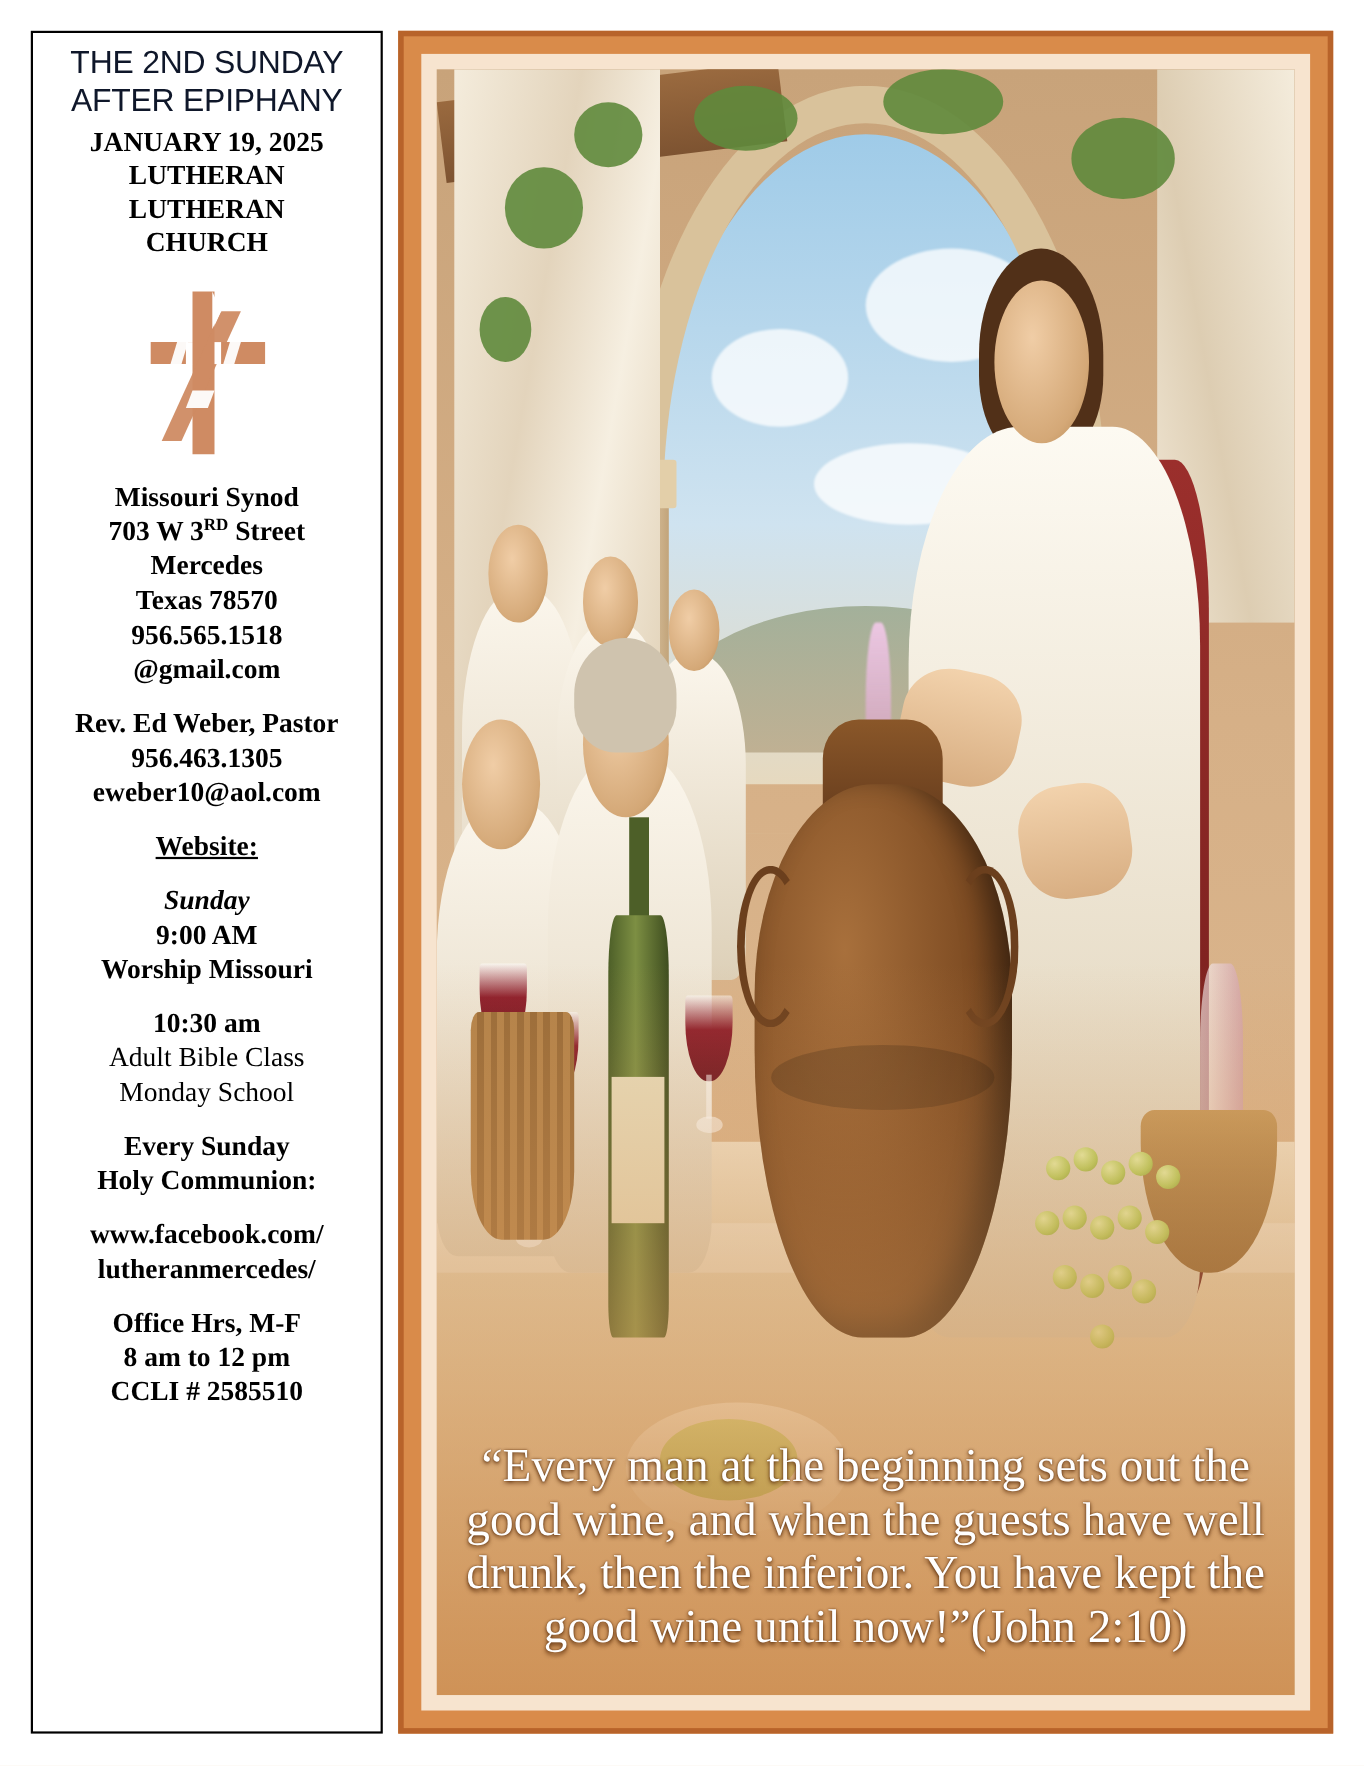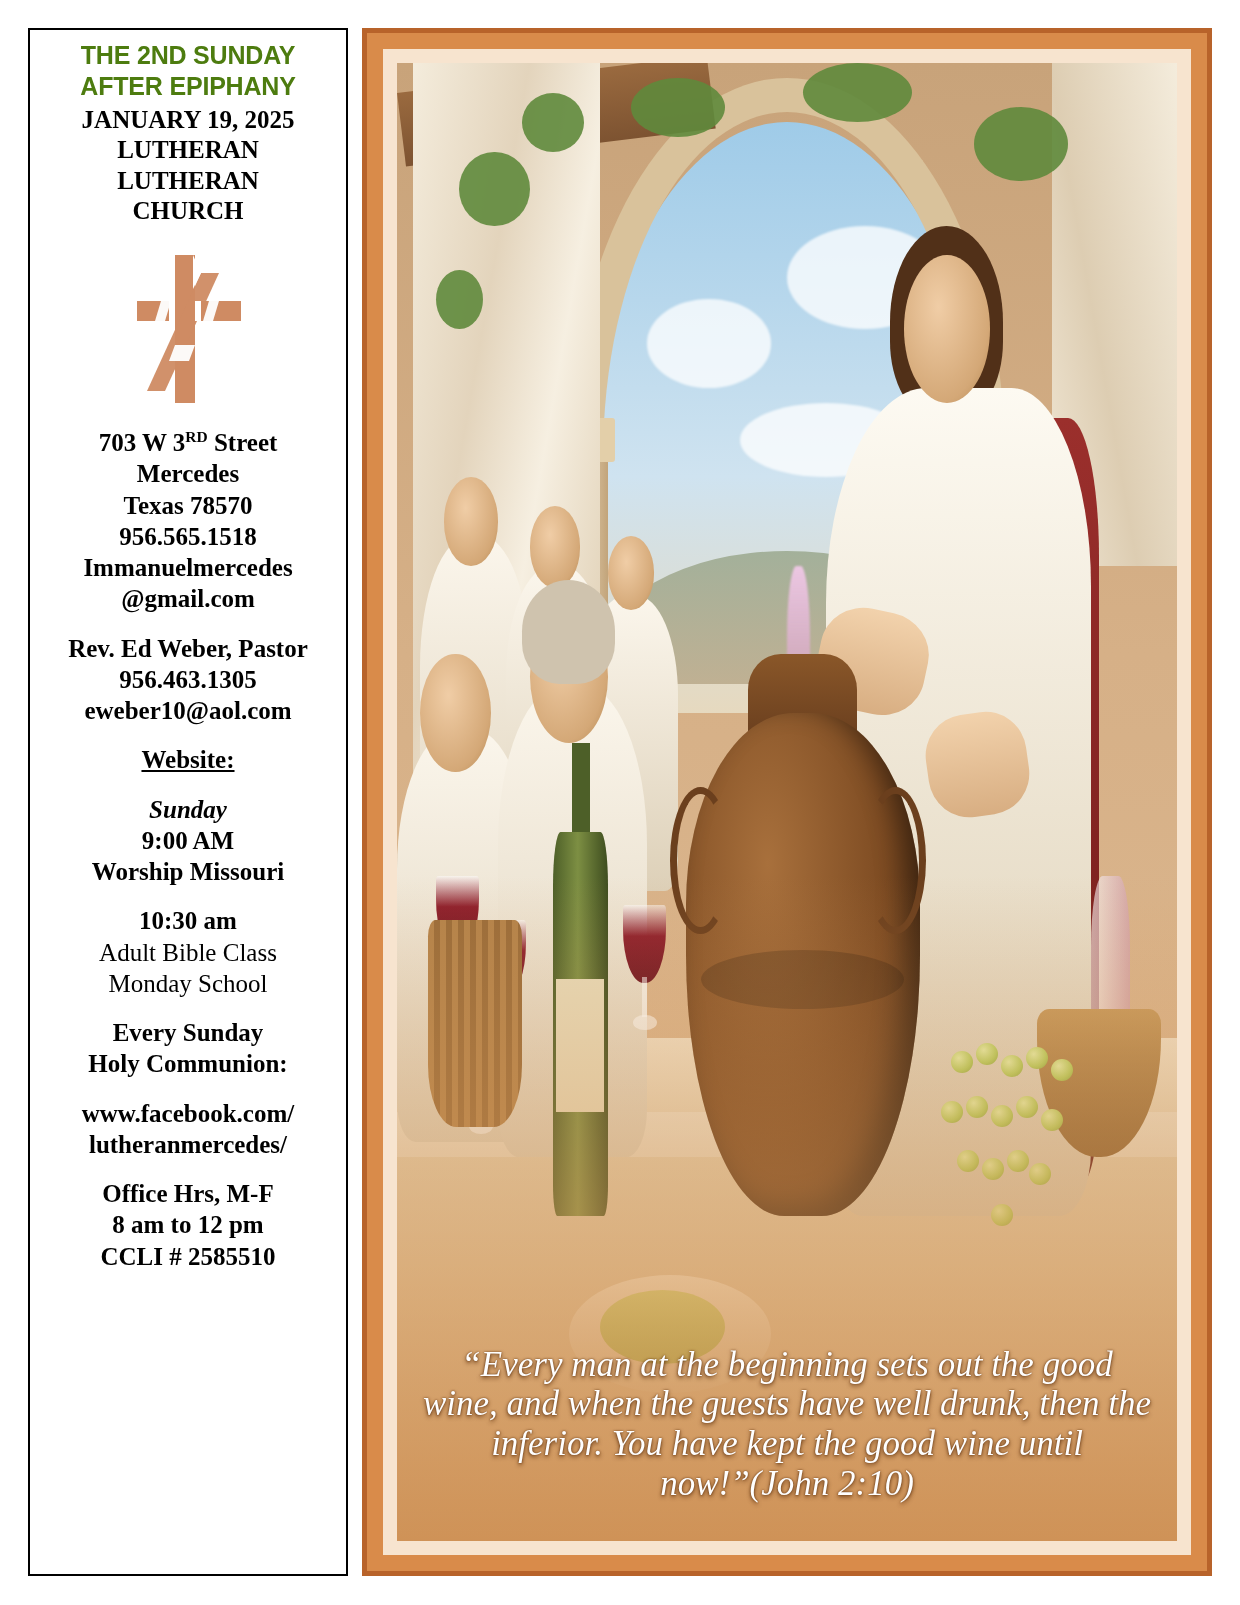--- a/index.html
+++ b/index.html
@@ -28,24 +28,24 @@
     width: 320px;
     height: 1548px;
     border: 2px solid #000000;
     box-sizing: border-box;
     background: #ffffff;
     padding: 10px 8px 6px 8px;
     text-align: center;
   }
   .sb-title {
     font-family: "Liberation Sans", sans-serif;
-    font-weight: bold;
-    font-size: 25px;
+    font-weight: normal;
+    font-size: 29px;
     line-height: 1.22;
-    color: #4d7c0f;
+    color: #0f172a;
     letter-spacing: -0.2px;
   }
   .sb-date {
     font-family: "Liberation Serif", serif;
     font-weight: bold;
     font-size: 25px;
     line-height: 1.25;
     margin-top: 3px;
   }
   .sb-church {
@@ -359,24 +359,23 @@
   }
 
   .verse {
     position: absolute;
     left: 3%;
     right: 3%;
     bottom: 2.5%;
     text-align: center;
     color: #ffffff;
     font-family: "Liberation Serif", serif;
-    font-size: 35px;
+    font-size: 43px;
     line-height: 1.14;
     text-shadow: 0 2px 4px rgba(90,45,10,.85), 0 0 2px rgba(90,45,10,.9);
-    font-style: italic;
   }
 </style>
 </head>
 <body>
 
 <div class="page">
 
   <div class="sidebar">
 
     <div class="sb-title">
@@ -410,25 +409,25 @@
         </g>
         <g fill="#ffffff" opacity="0.95">
           <polygon points="86,52 96,52 90,72 80,72"></polygon>
           <polygon points="38,52 48,52 42,72 32,72"></polygon>
           <polygon points="52,96 72,96 66,112 46,112"></polygon>
         </g>
       </svg>
     </div>
 
     <div class="sb-block">
+      <span class="sb-line">Missouri Synod</span>
       <span class="sb-line"><span>703 W 3</span><span class="sup">RD</span><span> Street</span></span>
       <span class="sb-line">Mercedes</span>
       <span class="sb-line">Texas 78570</span>
       <span class="sb-line">956.565.1518</span>
-      <span class="sb-line">Immanuelmercedes</span>
       <span class="sb-line">@gmail.com</span>
     </div>
 
     <div class="sb-block">
       <span class="sb-line">Rev. Ed Weber, Pastor</span>
       <span class="sb-line">956.463.1305</span>
       <span class="sb-line">eweber10@aol.com</span>
     </div>
 
     <div class="sb-block">

